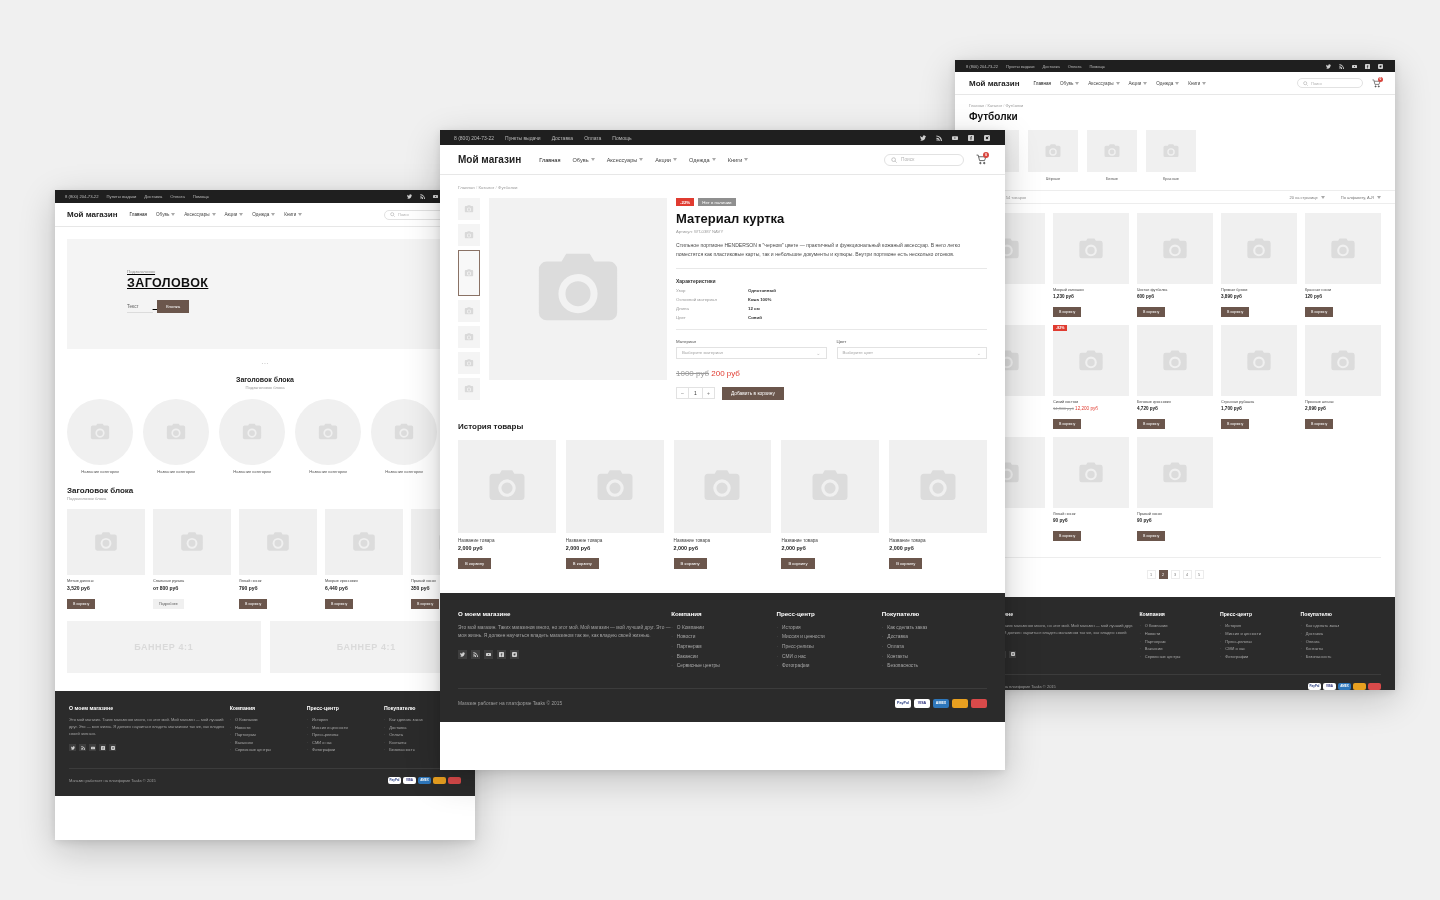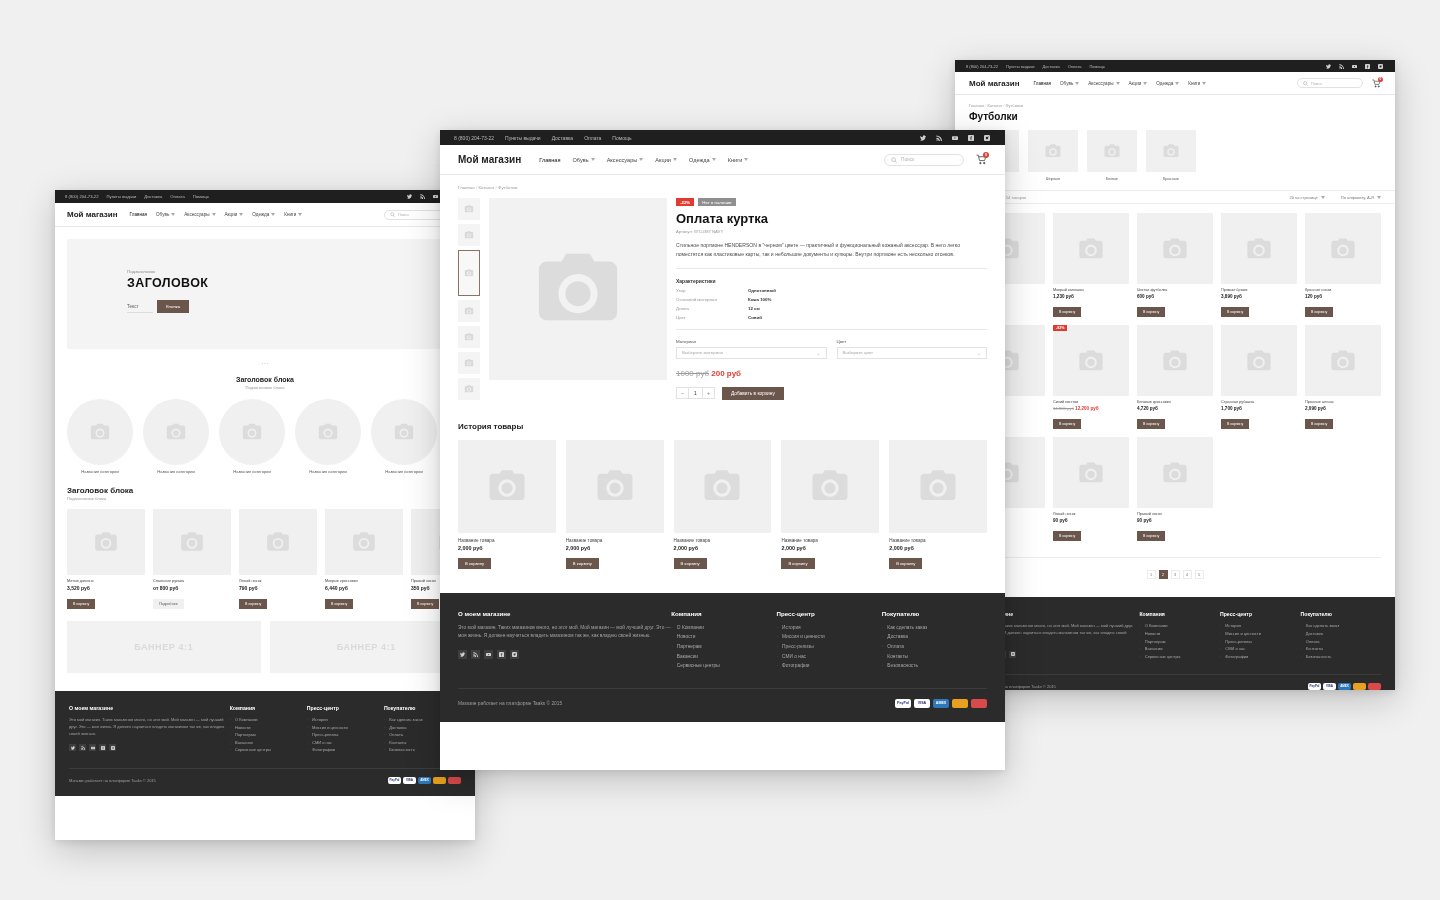--- a/index.html
+++ b/index.html
@@ -56,21 +56,21 @@
   
   .crumbs { color:#9a9a9a; }
   .crumbs i { font-style:normal; color:#c9c9c9; }
   .ph { background:#f0f0f0; display:flex; align-items:center; justify-content:center; }
   .ph svg { fill:#dcdcdc; display:block; }
   .ph.circ { border-radius:50%; }
   .btn-brown { background:#6b564c; color:#fff; text-align:center; white-space:nowrap; }
   .btn-gray { background:#f0f0f0; color:#555; text-align:center; white-space:nowrap; }
   .price { font-weight:700; color:#222; }
   .price-old { color:#9b9b9b; text-decoration: line-through; font-weight:400; }
-  .price-new { color:#e03b30; font-weight:700; }
+  .price-new { color:#e03b30; font-weight:400; }
   .badge-sale { background:#e03b30; color:#fff; font-weight:700; display:inline-block; }
   .badge-stock { background:#8f8f8f; color:#fff; display:inline-block; }
   .pname { color:#444; }
 
   
   .foot { background:#2b2b2b; color:#9e9e9e; width:100%; }
   .foot h4 { color:#fff; font-weight:700; }
   .foot p { color:#a2a2a2; }
   .foot li { list-style:none; color:#a8a8a8; }
   .foot li::before { content:"·"; color:#6d6d6d; margin-right:4px; }
@@ -86,21 +86,21 @@
   #win-left .topbar { height:13px; font-size:4.2px; padding:0 10px; }
   #win-left .tb-links span { margin-right:8px; }
   #win-left .tb-social .sicon { width:8px; height:8px; margin-left:5px; }
   #win-left .tb-social .sicon svg { width:5px; height:5px; }
   #win-left .navbar { height:24px; padding:0 12px; }
   #win-left .brand { font-size:8px; }
   #win-left .navlinks { margin-left:12px; gap:9px; font-size:4.6px; }
   #win-left .navlinks .nl { gap:2px; }
   #win-left .searchbox { width:62px; height:10px; font-size:4px; padding:0 5px; gap:3px; }
   #win-left .cart { margin-left:8px; }
-  #win-left .hero { margin:12px; height:110px; background:#f4f4f4; padding:30px 0 0 60px; }
+  #win-left .hero { margin:12px; height:110px; background:#f4f4f4; padding:30px 0 0 60px;text-decoration:underline; }
   #win-left .hero .sub { font-size:4.4px; color:#8c8c8c; }
   #win-left .hero h1 { font-size:12.5px; letter-spacing:.4px; color:#111; margin-top:2px; }
   #win-left .hero .txt { font-size:4.6px; color:#5c5c5c; border-bottom:1px solid #dcdcdc;
                          display:inline-block; padding:3px 14px 3px 0; margin-top:6px; }
   #win-left .hero .btn-brown { font-size:4.4px; padding:4px 9px; display:inline-block; margin-top:10px; }
   #win-left .dots { text-align:center; font-size:4px; color:#c9c9c9; margin-top:2px; }
   #win-left .blk-c { text-align:center; margin-top:10px; }
   #win-left .blk-c h3 { font-size:7px; color:#222; }
   #win-left .blk-c .bs { font-size:4.2px; color:#9a9a9a; margin-top:2px; }
   #win-left .cats { display:flex; gap:10px; padding:0 12px; margin-top:9px; }
@@ -1009,21 +1009,21 @@
         <svg viewBox="0 0 24 24">
             <path d="M9 3l-1.2 2H4a2 2 0 0 0-2 2v11a2 2 0 0 0 2 2h16a2 2 0 0 0 2-2V7a2 2 0 0 0-2-2h-3.8L15 3zm3 5.2a5 5 0 1 1 0 10 5 5 0 0 1 0-10zm0 1.8a3.2 3.2 0 1 0 0 6.4 3.2 3.2 0 0 0 0-6.4zM19.3 6.6a.9.9 0 1 0 0 1.8.9.9 0 0 0 0-1.8z"></path>
           </svg>
       </div>
 
       <div class="info">
         <div class="badges">
           <span class="badge-sale">-22%</span>
           <span class="badge-stock">Нет в наличии</span>
         </div>
-        <h1>Оплата куртка</h1>
+        <h1>Материал куртка</h1>
         <div class="sku">Артикул: WT-0387 NAVY</div>
         <div class="desc">Стильное портмоне HENDERSON в "черном" цвете — практичный и функциональный кожаный аксессуар. В него легко поместятся как пластиковые карты, так и небольшие документы и купюры. Внутри портмоне есть несколько отсеков.</div>
         <div class="hr"></div>
         <div class="spec-h">Характеристики</div>
         <div class="spec">
             <div class="k">Узор</div>
             <div class="v">Однотонный</div>
           </div>
         <div class="spec">
             <div class="k">Основной материал</div>

